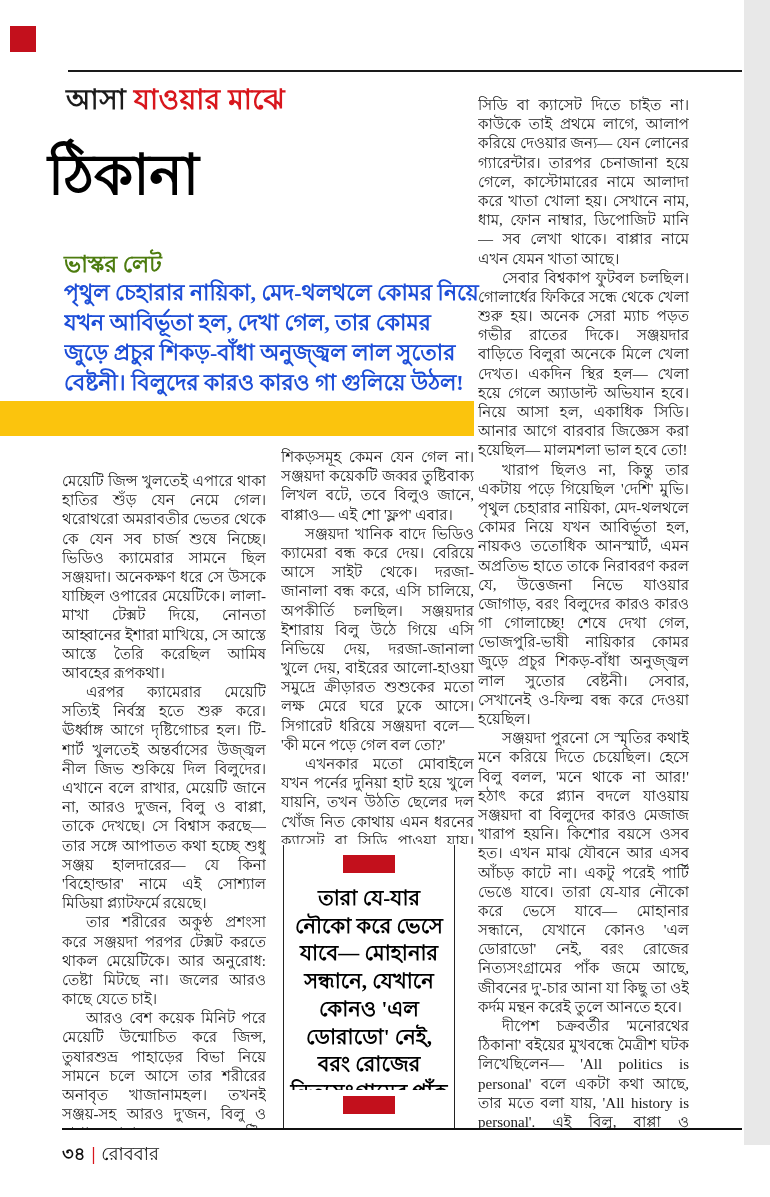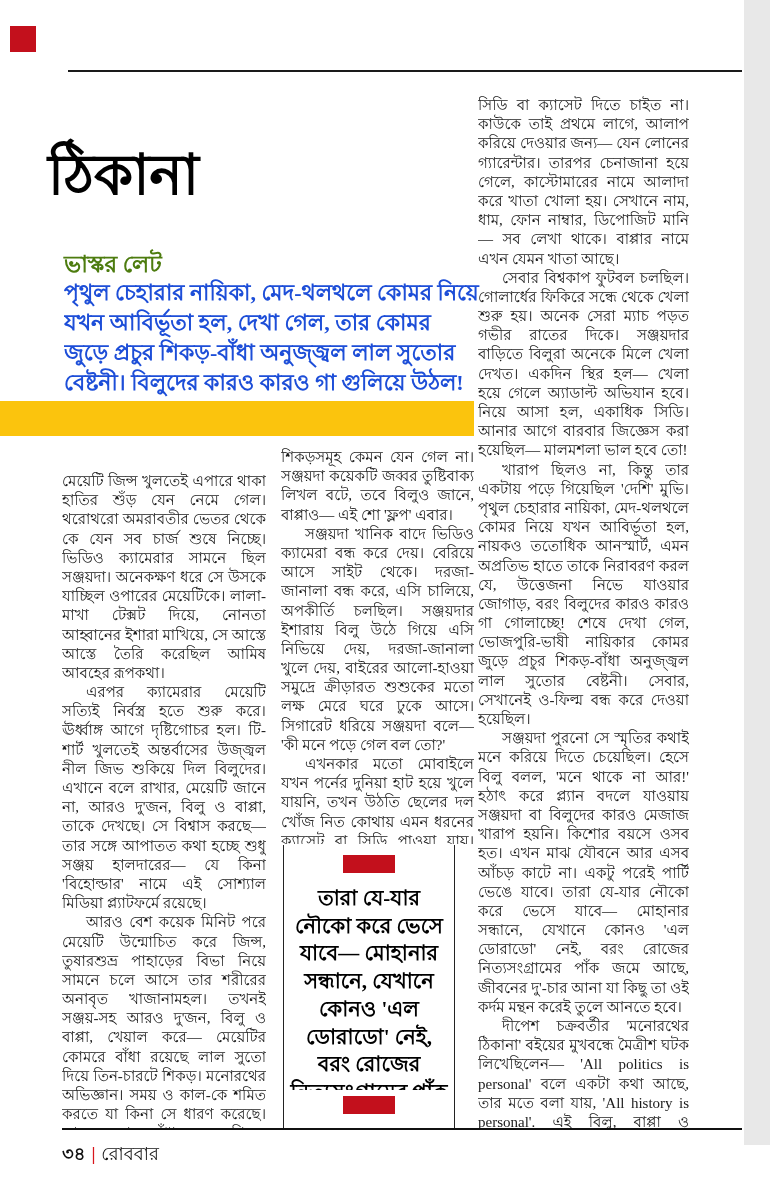--- a/index.html
+++ b/index.html
@@ -66,32 +66,37 @@
 
 <div class="page">
 
   <div class="edge-shadow"></div>
   <div class="edge-notch"></div>
 
   <div class="brand-mark"></div>
 
   <div class="header-rule"></div>
 
+  <div class="section-header">
+    <span>আসা</span>
+    <span class="red">যাওয়ার মাঝে</span>
+  </div>
 
   <div class="article-title">ঠিকানা</div>
 
   <div class="author-name">ভাস্কর লেট</div>
 
   <div class="standfirst">পৃথুল চেহারার নায়িকা, মেদ-থলথলে কোমর নিয়ে যখন আবির্ভূতা হল, দেখা গেল, তার কোমর জুড়ে প্রচুর শিকড়-বাঁধা অনুজ্জ্বল লাল সুতোর বেষ্টনী। বিলুদের কারও কারও গা গুলিয়ে উঠল!</div>
 
   <div class="highlight-bar"></div>
 
   <div class="col col-left">
     <p>মেয়েটি জিন্স খুলতেই এপারে থাকা হাতির শুঁড় যেন নেমে গেল। থরোথরো অমরাবতীর ভেতর থেকে কে যেন সব চার্জ শুষে নিচ্ছে। ভিডিও ক্যামেরার সামনে ছিল সঞ্জয়দা। অনেকক্ষণ ধরে সে উসকে যাচ্ছিল ওপারের মেয়েটিকে। লালা-মাখা টেক্সট দিয়ে, নোনতা আহ্বানের ইশারা মাখিয়ে, সে আস্তে আস্তে তৈরি করেছিল আমিষ আবহের রূপকথা।</p>
     <p>এরপর ক্যামেরার মেয়েটি সত্যিই নির্বস্ত্র হতে শুরু করে। ঊর্ধ্বাঙ্গ আগে দৃষ্টিগোচর হল। টি-শার্ট খুলতেই অন্তর্বাসের উজ্জ্বল নীল জিভ শুকিয়ে দিল বিলুদের। এখানে বলে রাখার, মেয়েটি জানে না, আরও দু'জন, বিলু ও বাপ্পা, তাকে দেখছে। সে বিশ্বাস করছে— তার সঙ্গে আপাতত কথা হচ্ছে শুধু সঞ্জয় হালদারের— যে কিনা 'বিহোল্ডার' নামে এই সোশ্যাল মিডিয়া প্ল্যাটফর্মে রয়েছে।</p>
+    <p>তার শরীরের অকুণ্ঠ প্রশংসা করে সঞ্জয়দা পরপর টেক্সট করতে থাকল মেয়েটিকে। আর অনুরোধ: তেষ্টা মিটছে না। জলের আরও কাছে যেতে চাই।</p>
     <p>আরও বেশ কয়েক মিনিট পরে মেয়েটি উন্মোচিত করে জিন্স, তুষারশুভ্র পাহাড়ের বিভা নিয়ে সামনে চলে আসে তার শরীরের অনাবৃত খাজানামহল। তখনই সঞ্জয়-সহ আরও দু'জন, বিলু ও বাপ্পা, খেয়াল করে— মেয়েটির কোমরে বাঁধা রয়েছে লাল সুতো দিয়ে তিন-চারটে শিকড়। মনোরথের অভিজ্ঞান। সময় ও কাল-কে শমিত করতে যা কিনা সে ধারণ করেছে। লাল সুতোয় বাঁধা সেসব শিকড় সবসময় পরে থাকার জন্য মেয়েটির কোমর ঘিরে লালচে রঙের দাগ পড়ে গিয়েছে। অগ্ন্যুৎপাতের উচ্ছ্বাসের সঙ্গে এই</p>
   </div>
 
   <div class="col col-middle">
     <p>শিকড়সমূহ কেমন যেন গেল না। সঞ্জয়দা কয়েকটি জব্বর তুষ্টিবাক্য লিখল বটে, তবে বিলুও জানে, বাপ্পাও— এই শো 'ফ্লপ' এবার।</p>
     <p>সঞ্জয়দা খানিক বাদে ভিডিও ক্যামেরা বন্ধ করে দেয়। বেরিয়ে আসে সাইট থেকে। দরজা-জানালা বন্ধ করে, এসি চালিয়ে, অপকীর্তি চলছিল। সঞ্জয়দার ইশারায় বিলু উঠে গিয়ে এসি নিভিয়ে দেয়, দরজা-জানালা খুলে দেয়, বাইরের আলো-হাওয়া সমুদ্রে ক্রীড়ারত শুশুকের মতো লক্ষ মেরে ঘরে ঢুকে আসে। সিগারেট ধরিয়ে সঞ্জয়দা বলে— 'কী মনে পড়ে গেল বল তো?'</p>
     <p>এখনকার মতো মোবাইলে যখন পর্নের দুনিয়া হাট হয়ে খুলে যায়নি, তখন উঠতি ছেলের দল খোঁজ নিত কোথায় এমন ধরনের ক্যাসেট বা সিডি পাওয়া যায়। কাস্টোমার অচেনা হলে সেসব দোকানদার</p>
   </div>
 
   <div class="quote-box">

